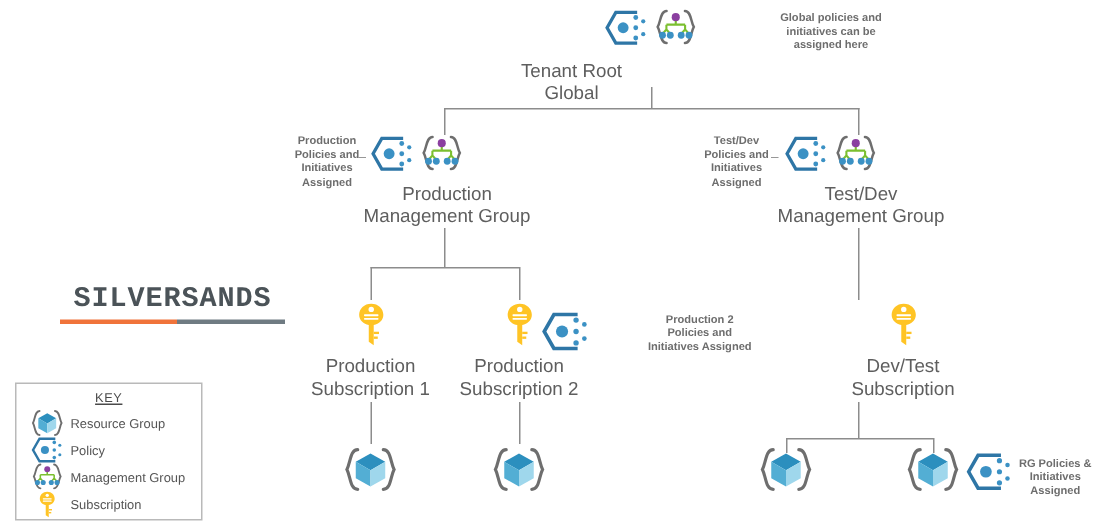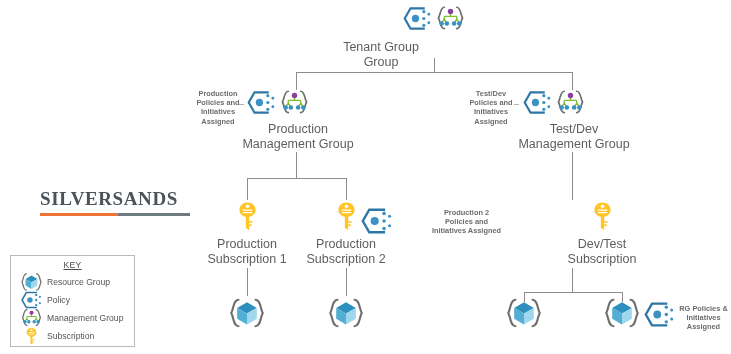--- a/index.html
+++ b/index.html
@@ -16,21 +16,21 @@
   svg{display:block;overflow:visible;}
 
   
   .line{position:absolute;background:#8c8c8c;}
   .vline{width:1px;}
   .hline{height:1px;}
 
   
   #logo{position:absolute;left:40px;top:188px;width:150px;}
   #logo .word{font-size:19px;font-weight:bold;letter-spacing:.6px;
-      color:#4b5358;text-align:left;font-family:Liberation Serif, serif;}
+      color:#4b5358;text-align:center;font-family:Liberation Mono, monospace;}
   #logo .bar{height:3px;display:flex;margin-top:3px;}
   #logo .bar .orange{flex:0 0 52%;background:#f0733a;}
   #logo .bar .grey{flex:1;background:#6f7b82;}
 
   
   #keybox{position:absolute;left:10px;top:255px;width:125px;height:92px;
           border:1px solid #b9b9b9;background:#fff;box-sizing:border-box;
           padding:4px 0 0 0;}
   #keybox .key-title{font-size:8.5px;text-align:center;color:#4a4a4a;
           text-decoration:underline;margin-bottom:3px;letter-spacing:.4px;}
@@ -115,23 +115,26 @@
         <svg width="29" height="27" viewBox="0 0 27 26">
             <use href="#ico-policy"></use>
           </svg>
       </span>
       <span style="margin-left:3px;">
         <svg width="29" height="27" viewBox="0 0 27 26">
             <use href="#ico-mg"></use>
           </svg>
       </span>
     </div>
-    <div class="node-label" style="margin-top:8px;width:84px;">Tenant Group Group</div>
-  </div>
-
+    <div class="node-label" style="margin-top:8px;width:84px;">Tenant Root Global</div>
+  </div>
+
+  <div class="annot" style="left:513px;top:7px;width:82px;">Global policies and
+initiatives can be
+assigned here</div>
 
   <div class="node" style="left:245px;top:88px;width:130px;">
     <div class="icons" style="height:28px;width:66px;">
       <span>
         <svg width="29" height="27" viewBox="0 0 27 26">
             <use href="#ico-policy"></use>
           </svg>
       </span>
       <span style="margin-left:3px;">
         <svg width="29" height="27" viewBox="0 0 27 26">

